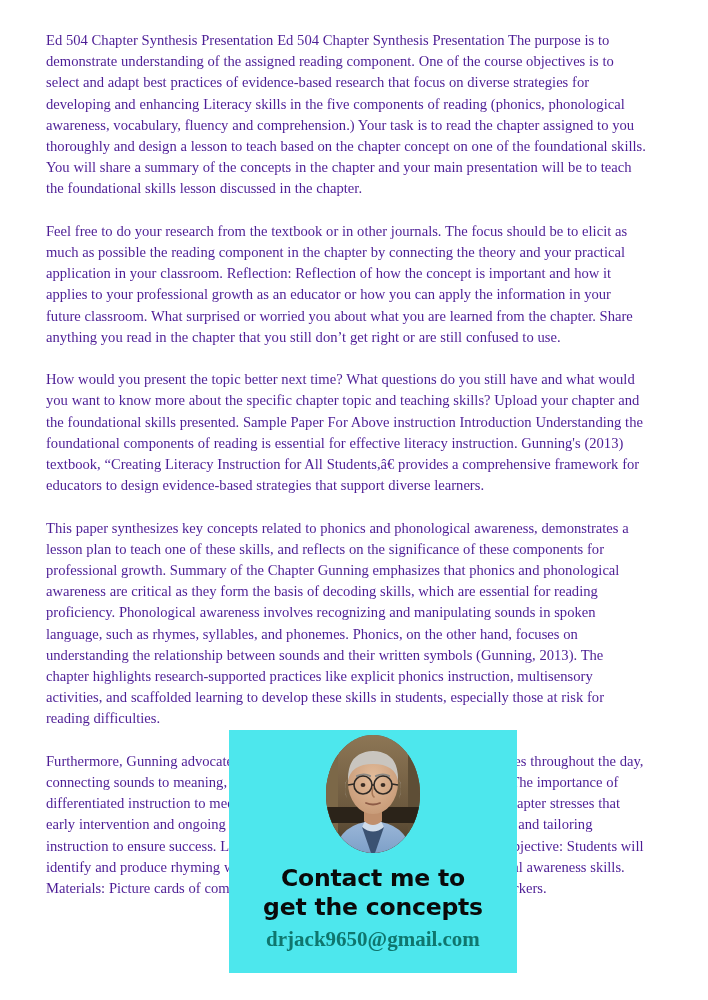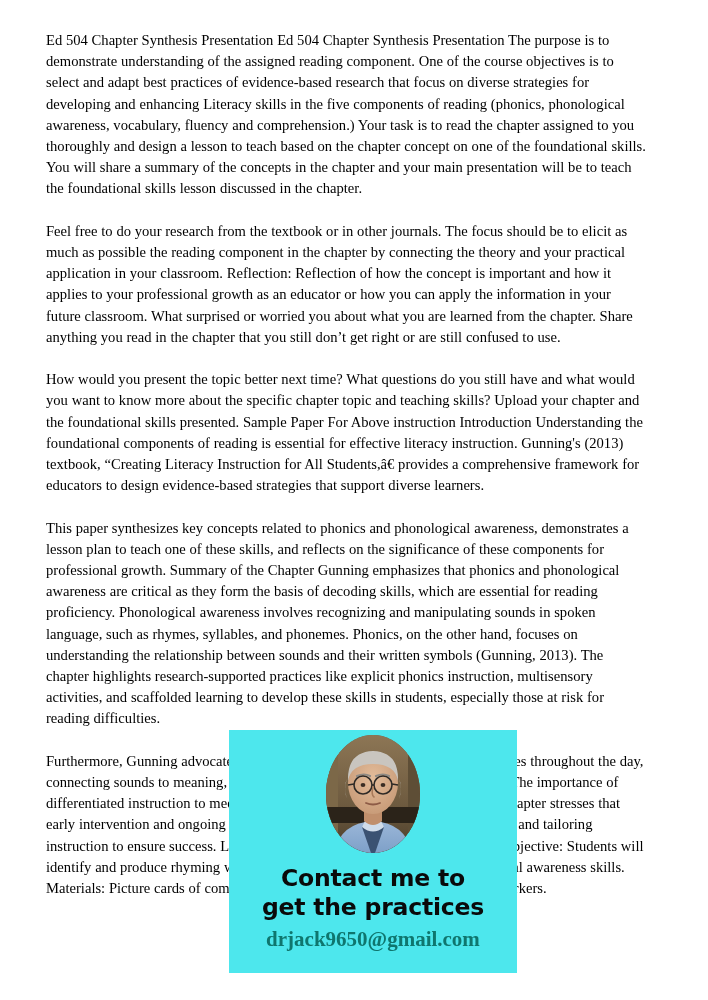--- a/index.html
+++ b/index.html
@@ -22,21 +22,21 @@
   #doc-body {
     position: absolute;
     left: 46px;
     top: 30px;
     width: 600px;
   }
   .para {
     font-family: "Liberation Serif", "DejaVu Serif", serif;
     font-size: 14.6px;
     line-height: 21.2px;
-    color: #000000;
+    color: #4c1d95;
     text-align: left;
     margin: 0 0 21.2px 0;
     white-space: normal;
     word-spacing: 0.1px;
   }
   .para:last-child { margin-bottom: 0; }
 
   
   #promo-overlay {
     position: absolute;
@@ -146,18 +146,18 @@
 
         <ellipse cx="37" cy="50" rx="2.4" ry="2" fill="#3a2d24"></ellipse>
         <ellipse cx="57" cy="50" rx="2.4" ry="2" fill="#3a2d24"></ellipse>
 
         <path d="M47 52 q-2 8 1 10" stroke="#a87a5a" stroke-width="1.6" fill="none" stroke-linecap="round"></path>
         <path d="M40 68 q7 3 14 0" stroke="#8d5b46" stroke-width="1.8" fill="none" stroke-linecap="round"></path>
       </svg>
     </div>
 
     <div class="promo-line" id="promo-line1">Contact me to</div>
-    <div class="promo-line" id="promo-line2">get the practices</div>
+    <div class="promo-line" id="promo-line2">get the concepts</div>
     <div id="promo-email">drjack9650@gmail.com</div>
 
   </div>
 
 </div>
 
 </body></html>

